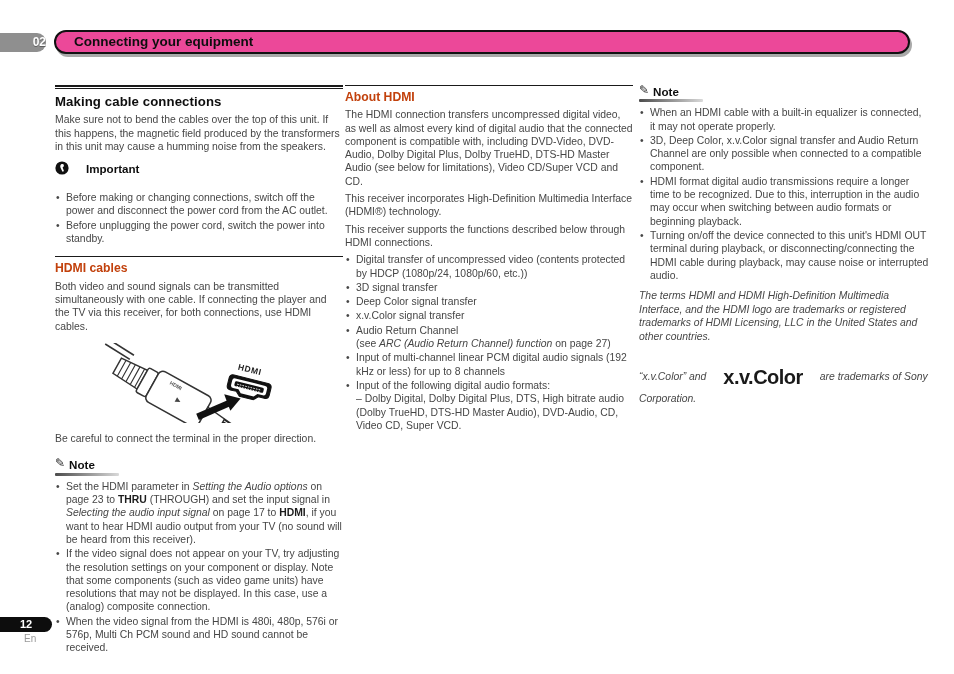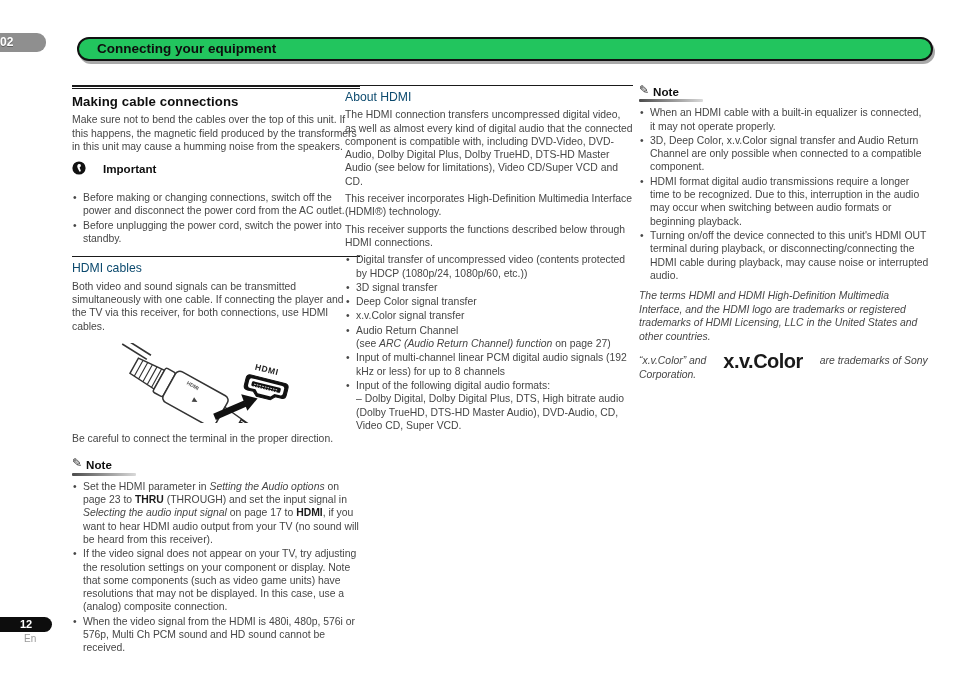--- a/index.html
+++ b/index.html
@@ -6,43 +6,42 @@
   html,body { background:#e8e8e8; }
   .page {
     position:relative; width:954px; height:674px; background:#ffffff;
     font-family:"Liberation Sans", sans-serif; color:#464646; overflow:hidden;
     margin:0 auto;
   }
   
   .chapter-badge {
     position:absolute; left:0; top:33px; width:46px; height:19px;
     background:#8f8f8f; border-radius:0 9px 9px 0;
-    color:#ffffff; font-weight:bold; font-size:12px; line-height:19px; text-align:left;
+    color:#ffffff; font-weight:bold; font-size:12px; line-height:19px; text-align:right;
     text-shadow:0 1px 0 #5f5f5f;
   }
   .header-box {
-    position:absolute; left:54px; top:37px; width:856px; height:24px;
-    border:2px solid #111; border-radius:13px; background:#22c55e;
+    position:absolute; left:54px; top:30px; width:856px; height:24px;
+    border:2px solid #111; border-radius:13px; background:#ec4899;
     box-shadow:2px 3px 0 #a9a9a9;
-    margin-left:23px;
   }
   .header-title {
     font-size:13.5px; font-weight:bold; color:#0e0e0e; line-height:20px; padding-left:18px;
   }
   
   .col { position:absolute; top:85px; font-size:10.4px; line-height:13.3px; }
-  .col1 { left:72px;  width:288px; }
+  .col1 { left:55px;  width:288px; }
   .col2 { left:345px; width:288px; }
   .col3 { left:639px; width:290px; }
 
   .rule-double { border-top:2px solid #1a1a1a; height:4px; border-bottom:1.5px solid #1a1a1a; margin-bottom:6px; }
   .rule-single { border-top:1.5px solid #1a1a1a; margin-bottom:5px; }
 
   h2.sec { font-size:13.2px; font-weight:bold; color:#0e0e0e; margin:2px 0 5px 0; letter-spacing:0.1px;}
-  h3.sub { font-size:12.2px; font-weight:normal; color:#0c4a6e; margin:1px 0 4px 0; }
+  h3.sub { font-size:12.2px; font-weight:bold; color:#c2410c; margin:1px 0 4px 0; }
 
   p.body { margin-bottom:4px; }
   p.caption { margin-top:4px; }
 
   
   .callout-head { display:flex; align-items:center; gap:17px; margin:8px 0 16px 0; }
   .callout-head .label { font-size:11.6px; font-weight:bold; color:#0e0e0e; }
   .note-head { display:inline-block; margin:9px 0 4px 0; }
   .note-head .inner { display:flex; align-items:center; gap:4px; }
   .note-underline { height:3px; width:64px; margin-top:1px;
@@ -56,21 +55,21 @@
   ul.bullets li::before { content:"•"; position:absolute; left:1px; top:0; color:#464646; }
 
   .seg-i { font-style:italic; }
   .seg-b { font-weight:bold; color:#1c1c1c; }
 
   
   .figure { margin:6px 0 2px 44px; width:195px; height:80px; }
 
   
   .tm-para { font-style:italic; margin-top:7px; line-height:13.6px; }
-  .xv-row { margin-top:10px; font-style:italic; line-height:13px; }
+  .xv-row { margin-top:22px; font-style:italic; line-height:22px; }
   .xv-logo {
     display:inline-block; font-style:normal; font-weight:bold; color:#1a1a1a;
     font-size:20px; letter-spacing:-0.5px; margin:0 14px; vertical-align:-4px;
     font-family:"Liberation Sans", sans-serif;
   }
   
   .page-num-badge {
     position:absolute; left:0; top:617px; width:52px; height:15px;
     background:#0d0d0d; border-radius:0 8px 8px 0;
     color:#fff; font-size:11px; font-weight:bold; line-height:15px; text-align:center;

